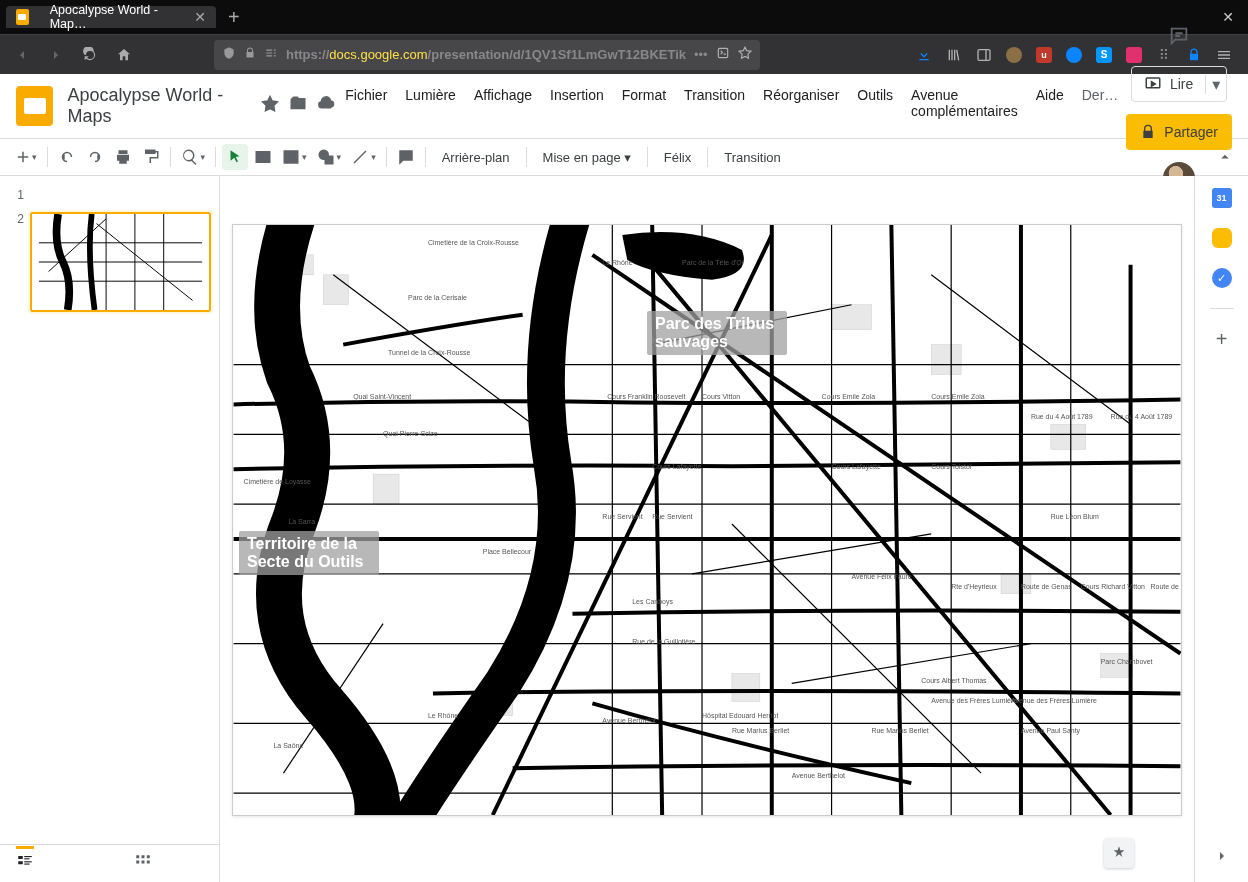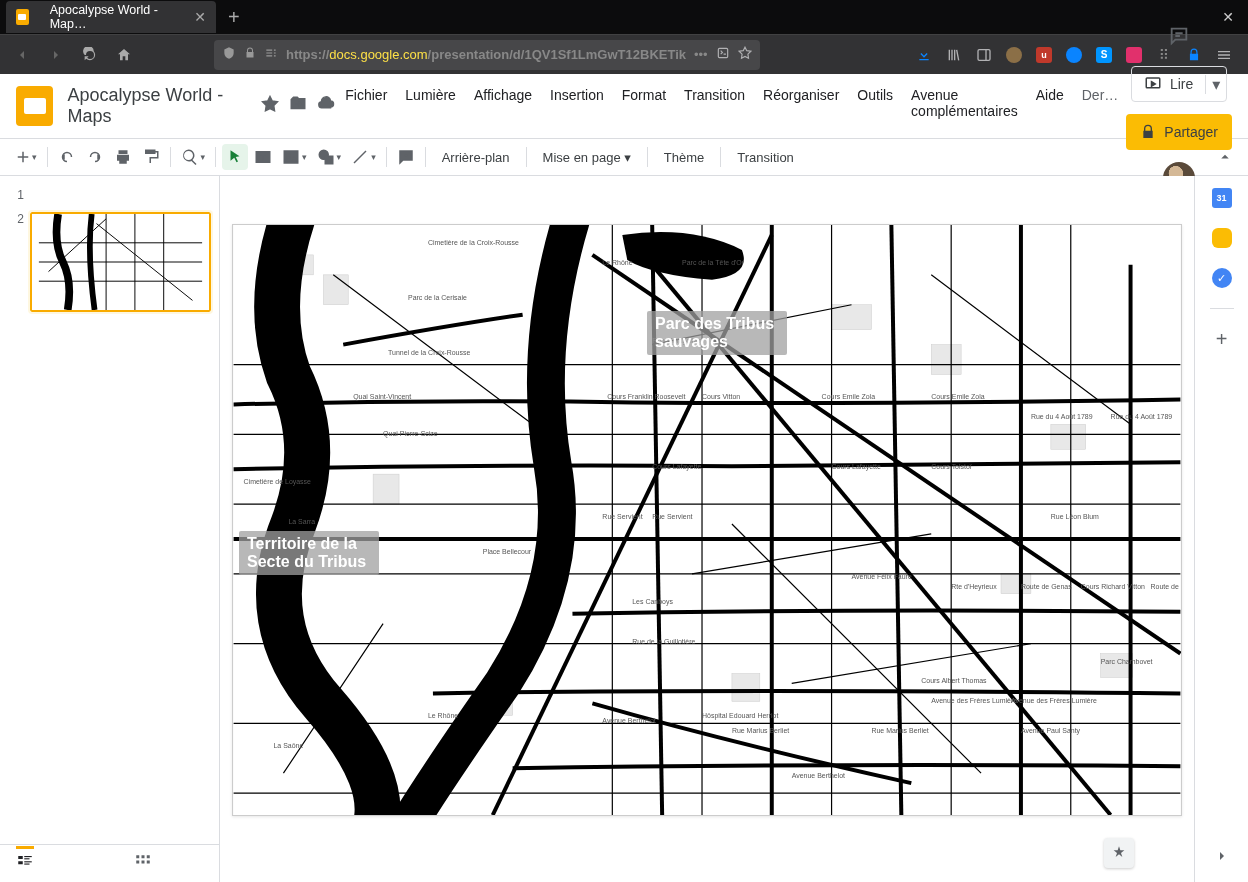--- a/index.html
+++ b/index.html
@@ -1,21 +1,21 @@
 <!DOCTYPE html>
 <html><head>
 <meta charset="utf-8">
 <style>
 * { margin:0; padding:0; box-sizing:border-box; font-family:Arial,Helvetica,sans-serif; }
 body { width:1248px; height:882px; background:#fff; overflow:hidden; }
 
 
 .browser-top { background:#0c0c0d; }
 .tab-strip { height:34px; display:flex; align-items:center; padding:0 6px; }
-.tab { display:flex; align-items:center; background:#323234; color:#fff; height:32px; padding:0 10px; border-radius:4px 4px 0 0; gap:21px; font-size:12.5px; max-width:210px; }
+.tab { display:flex; align-items:center; background:#323234; color:#fff; height:22px; padding:0 10px; border-radius:4px 4px 0 0; gap:21px; font-size:12.5px; max-width:210px; }
 .tab .favicon { width:16px; height:16px; background:#f9ab00; border-radius:2px; display:flex; align-items:center; justify-content:center; }
 .tab .favicon::after { content:""; width:8px; height:6px; background:#fff; border-radius:1px; }
 .tab .close { color:#aaa; font-size:14px; margin-left:6px; cursor:pointer; }
 .new-tab { color:#aaa; font-size:20px; padding:0 12px; cursor:pointer; }
 .win-close { margin-left:auto; color:#ccc; font-size:14px; padding:0 8px; cursor:pointer; }
 
 .nav-bar { height:40px; display:flex; align-items:center; padding:0 8px; gap:6px; background:#323234; border-top:1px solid #414142; }
 .nav-btn { width:28px; height:28px; display:flex; align-items:center; justify-content:center; color:#aaa; border-radius:4px; cursor:pointer; }
 .nav-btn.disabled { color:#666; }
 .nav-btn svg { width:16px; height:16px; fill:currentColor; }
@@ -314,21 +314,21 @@
       <svg viewBox="0 0 24 24" fill="none" stroke="currentColor" stroke-width="2">
         <path d="M4 4h16v12H8l-4 4z"></path>
         <path d="M12 8v4M10 10h4"></path>
       </svg>
     </div>
   <div class="tb-sep"></div>
   <div class="tb-text">Arrière-plan</div>
   <div class="tb-sep"></div>
   <div class="tb-text"><span>Mise en page</span> ▾</div>
   <div class="tb-sep"></div>
-  <div class="tb-text">Thème</div>
+  <div class="tb-text">Félix</div>
   <div class="tb-sep"></div>
   <div class="tb-text">Transition</div>
   <div class="tb-btn tb-collapse">
       <svg viewBox="0 0 24 24">
         <path d="M7 14l5-5 5 5z"></path>
       </svg>
     </div>
 </div>
 
 <div class="workspace">
@@ -458,21 +458,21 @@
           <text x="10" y="260">Cimetière de Loyasse</text>
           <text x="55" y="300">La Sarra</text>
           <text x="155" y="130">Tunnel de la Croix-Rousse</text>
           <text x="450" y="40">Parc de la Tête d'Or</text>
           <text x="195" y="495">Le Rhône</text>
           <text x="370" y="40">Le Rhône</text>
           <text x="40" y="525">La Saône</text>
         </g>
       </svg>
       <div class="map-label" style="top:86px; left:414px;">Parc des Tribus sauvages</div>
-      <div class="map-label" style="top:306px; left:6px;">Territoire de la Secte du Tribus</div>
+      <div class="map-label" style="top:306px; left:6px;">Territoire de la Secte du Outils</div>
     </div>
     <div class="explore-btn">
         <svg width="16" height="16" viewBox="0 0 24 24" fill="currentColor">
           <path d="M12 2l2 6h6l-5 4 2 6-5-4-5 4 2-6-5-4h6z"></path>
         </svg>
       </div>
   </div>
 
   <div class="right-panel">
     <div class="rp-icon rp-cal"></div>

